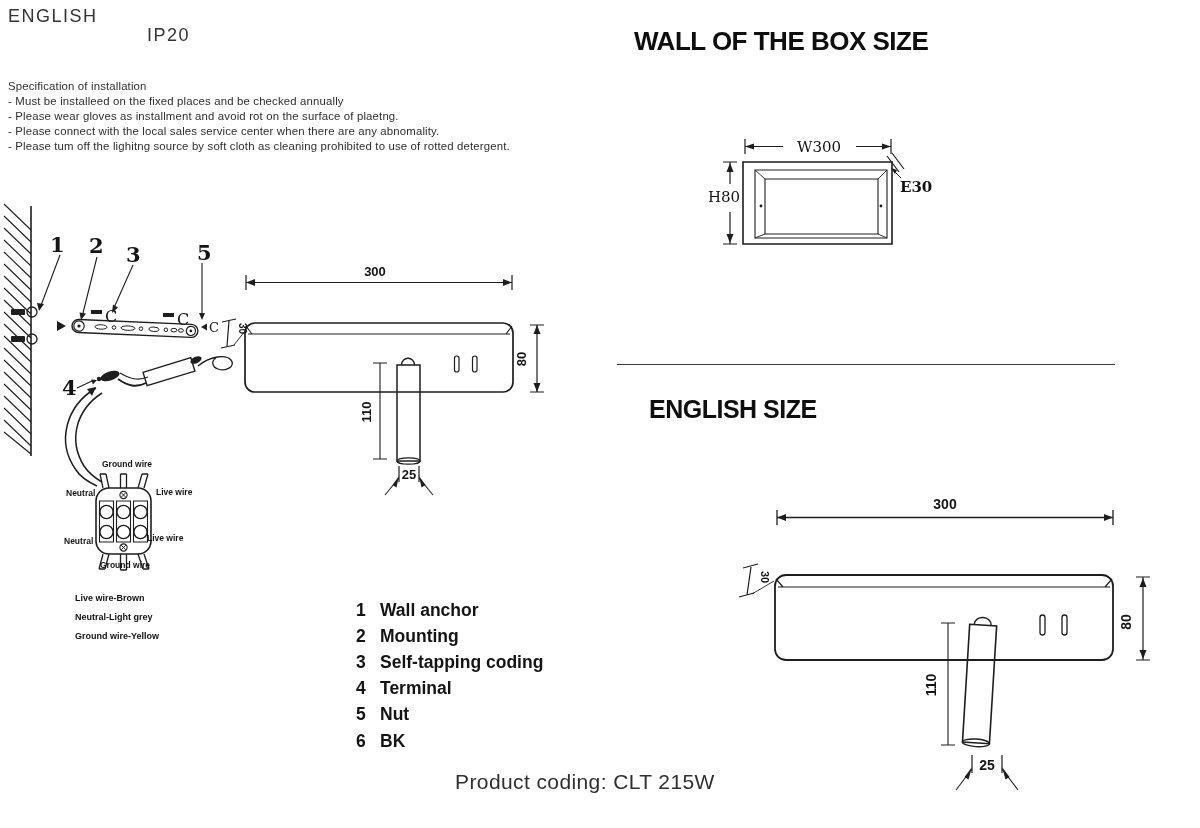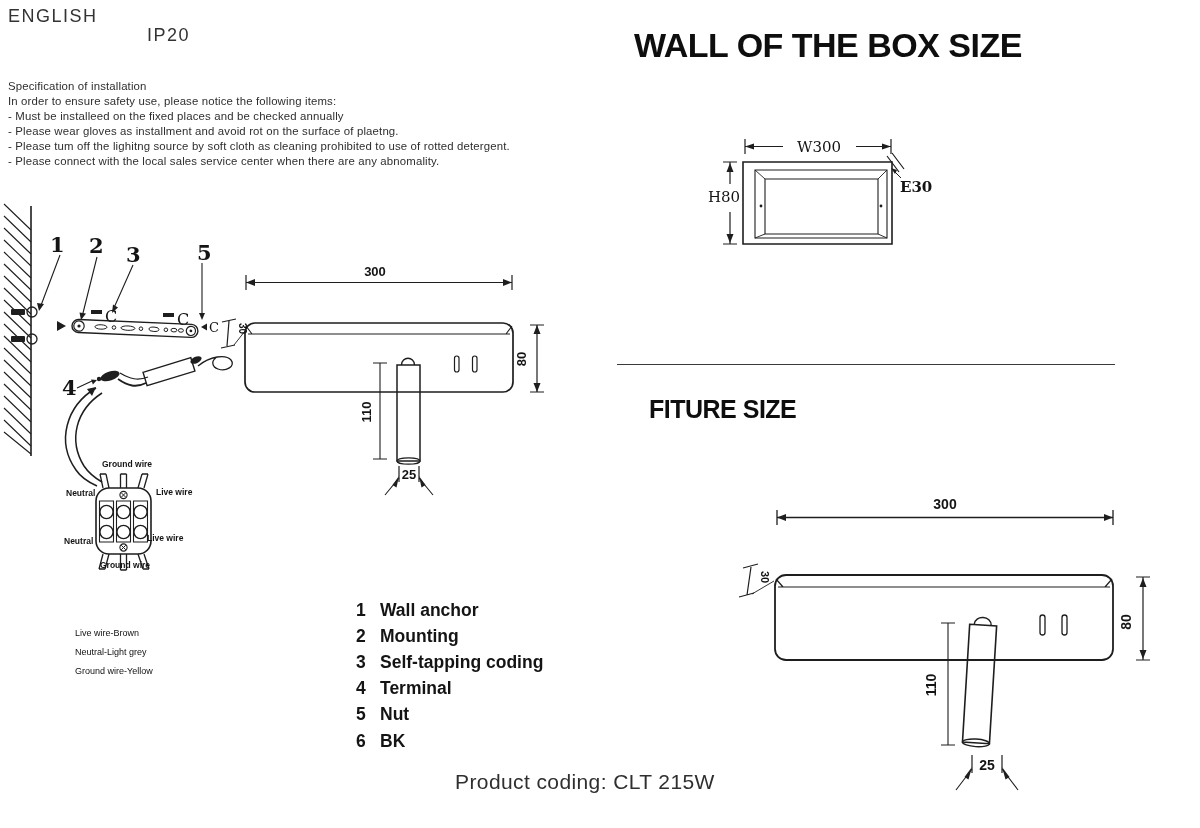--- a/index.html
+++ b/index.html
@@ -3,21 +3,21 @@
 <meta charset="utf-8">
 <style>
   html,body{margin:0;padding:0;background:#e8e8e8;}
   .page{position:relative;width:1200px;height:828px;background:#ffffff;overflow:hidden;
         font-family:"Liberation Sans",sans-serif;color:#2e2e2e;}
   .abs{position:absolute;}
   .hdr{font-size:18px;letter-spacing:1.5px;color:#333;}
   .spec{left:8px;top:36px;font-size:11.4px;line-height:14.9px;letter-spacing:.15px;color:#2e2e2e;white-space:nowrap;margin-top:43px;}
   .sec-title{font-weight:bold;color:#0e0e0e;letter-spacing:-.5px;white-space:nowrap;}
   .divider{left:617px;top:364px;width:498px;height:1.4px;background:#3a3a3a;}
-  .legend{font-size:9px;font-weight:normal;color:#111;line-height:19px;white-space:nowrap;margin-top:35px;}
+  .legend{font-size:9px;font-weight:bold;color:#111;line-height:19px;white-space:nowrap;}
   .parts{left:356px;top:597px;font-size:17.5px;font-weight:bold;color:#141414;}
   .parts .row{display:flex;height:26.2px;align-items:center;}
   .parts .num{width:24px;}
   .coding{left:455px;top:770px;font-size:21px;color:#2f2f2f;letter-spacing:.4px;white-space:nowrap;}
   svg{position:absolute;overflow:visible;}
   svg *{vector-effect:non-scaling-stroke;}
   .ink{stroke:#1e1e1e;fill:none;}
   text{fill:#141414;}
   .dimnum{font-family:"Liberation Sans",sans-serif;font-weight:bold;font-size:13px;}
   .dimnum-lg{font-family:"Liberation Sans",sans-serif;font-weight:bold;font-size:14px;}
@@ -29,29 +29,28 @@
 </head>
 <body>
 
 <div class="page">
 
   <div class="abs hdr" style="left:8px;top:6px;">ENGLISH</div>
   <div class="abs hdr" style="left:147px;top:6px;margin-top:19px;">IP20</div>
 
   <div class="abs spec">
     <div>Specification of installation</div>
-    <div>In order to ensure safety use, please notice the following items:</div>
     <div>- Must be installeed on the fixed places and be checked annually</div>
     <div>- Please wear gloves as installment and avoid rot on the surface of plaetng.</div>
+    <div>- Please connect with the local sales service center when there are any abnomality.</div>
     <div>- Please tum off the lighitng source by soft cloth as cleaning prohibited to use of rotted detergent.</div>
-    <div>- Please connect with the local sales service center when there are any abnomality.</div>
   </div>
 
-  <div class="abs sec-title" style="left:634px;top:26px;font-size:34px;">WALL OF THE BOX SIZE</div>
-  <div class="abs sec-title" style="left:649px;top:395px;font-size:25px;">FITURE SIZE</div>
+  <div class="abs sec-title" style="left:634px;top:26px;font-size:26px;">WALL OF THE BOX SIZE</div>
+  <div class="abs sec-title" style="left:649px;top:395px;font-size:25px;">ENGLISH SIZE</div>
   <div class="abs divider"></div>
 
   <svg style="left:0;top:190px;" width="245" height="395" viewBox="0 0 245 395">
     <g>
       <path class="ink" stroke-width="1.1" d="M4 14L31 40M4 26L31 52M4 38L31 64M4 50L31 76M4 62L31 88M4 74L31 100M4 86L31 112M4 98L31 124M4 110L31 136M4 122L31 148M4 134L31 160M4 146L31 172M4 158L31 184M4 170L31 196M4 182L31 208M4 194L31 220M4 206L31 232M4 218L31 244M4 230L31 256M4 242L31 264"></path>
       <path class="ink" stroke-width="1.6" d="M31 16V266"></path>
     </g>
 
     <g>
       <rect x="11" y="119" width="14" height="6" rx="1" fill="#1e1e1e"></rect>

